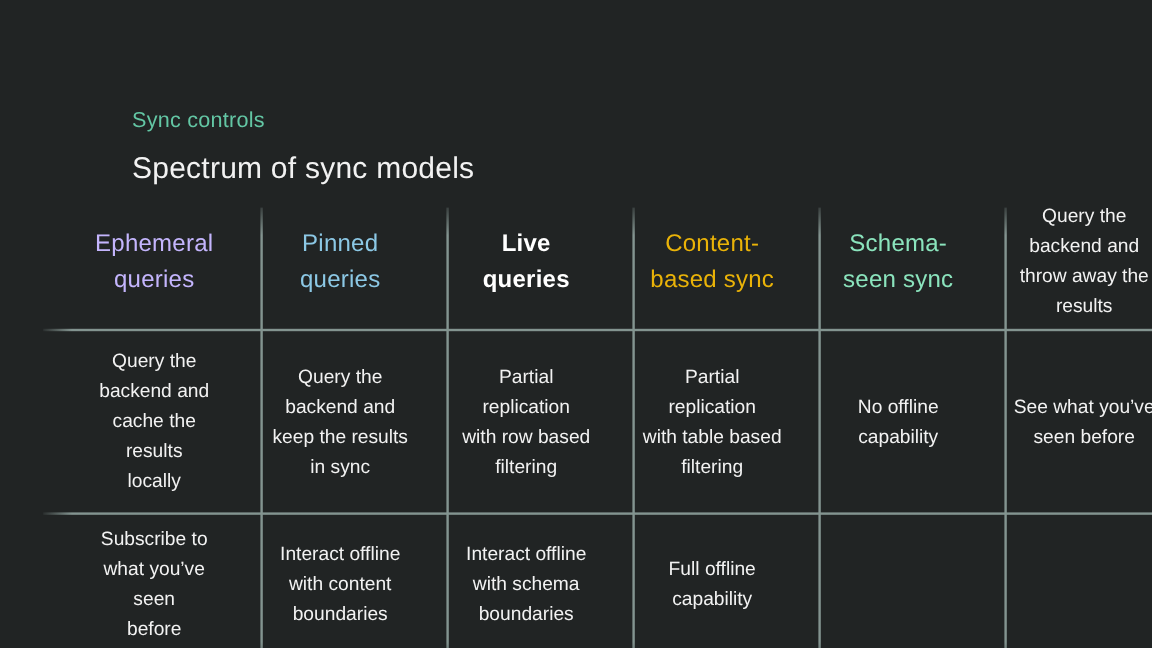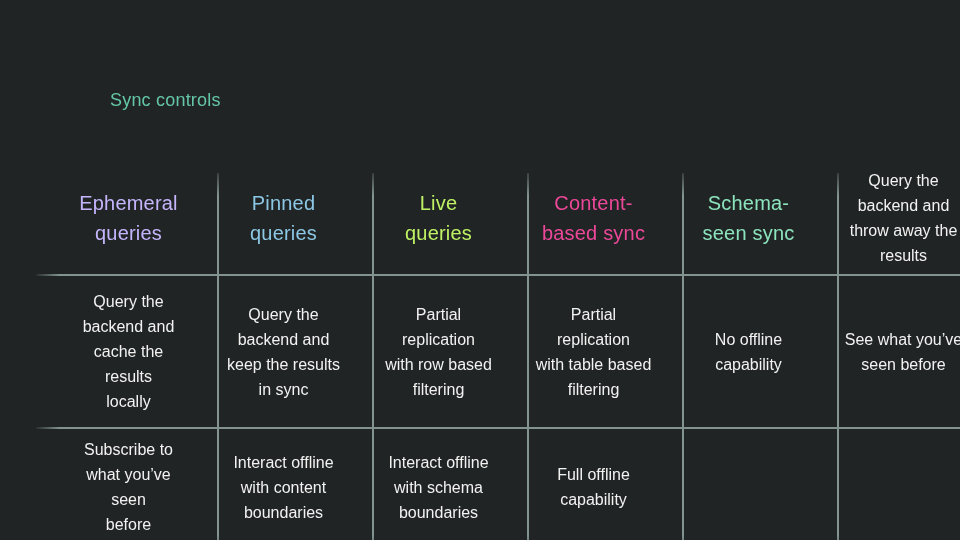--- a/index.html
+++ b/index.html
@@ -68,31 +68,32 @@
     width: 960px;
     height: 2px;
     background: linear-gradient(90deg, rgba(131,148,144,0.1), #839490 2.5%, #839490 97.5%, rgba(131,148,144,0.1));
   }
 </style>
 </head>
 <body>
 
 <div class="title-block">
   <div class="eyebrow">Sync controls</div>
+  <div class="main-title">Spectrum of sync models</div>
 </div>
 
 <div class="sync-table">
 
   <div class="cell header-cell" style="color: #c4b5fd;">Ephemeral
 queries</div>
   <div class="cell header-cell" style="color: rgb(140, 200, 229);">Pinned
 queries</div>
-  <div class="cell header-cell" style="color: #bef264;">Live
+  <div class="cell header-cell" style="color: #ffffff; font-weight: bold;">Live
 queries</div>
-  <div class="cell header-cell" style="color: #ec4899;">Content-
+  <div class="cell header-cell" style="color: #eab308;">Content-
 based sync</div>
   <div class="cell header-cell" style="color: rgb(139, 228, 189);">Schema-
 seen sync</div>
 
   <div class="cell body-cell">Query the
 backend and
 throw away the
 results</div>
   <div class="cell body-cell">Query the
 backend and

